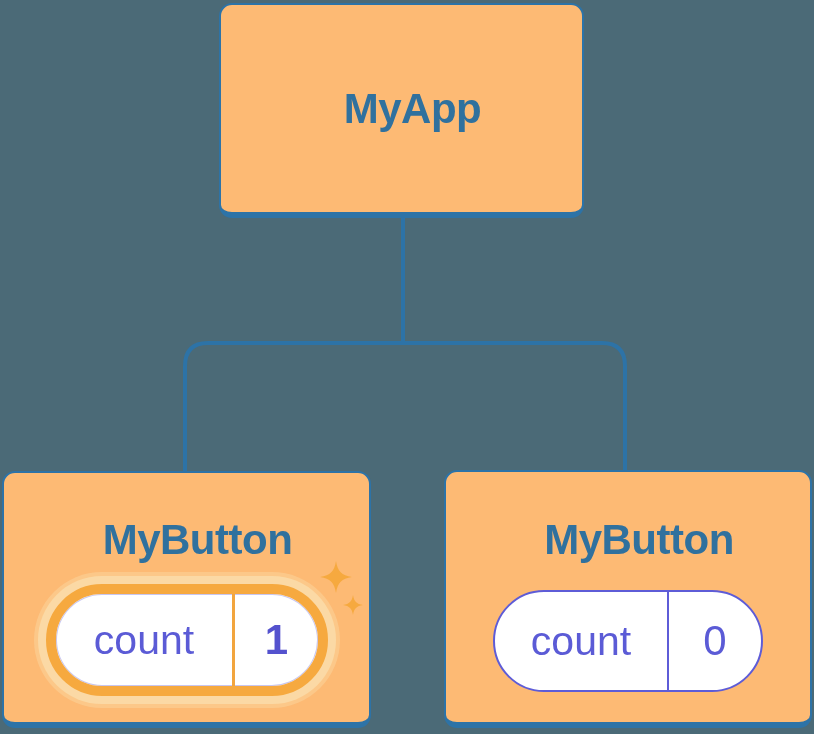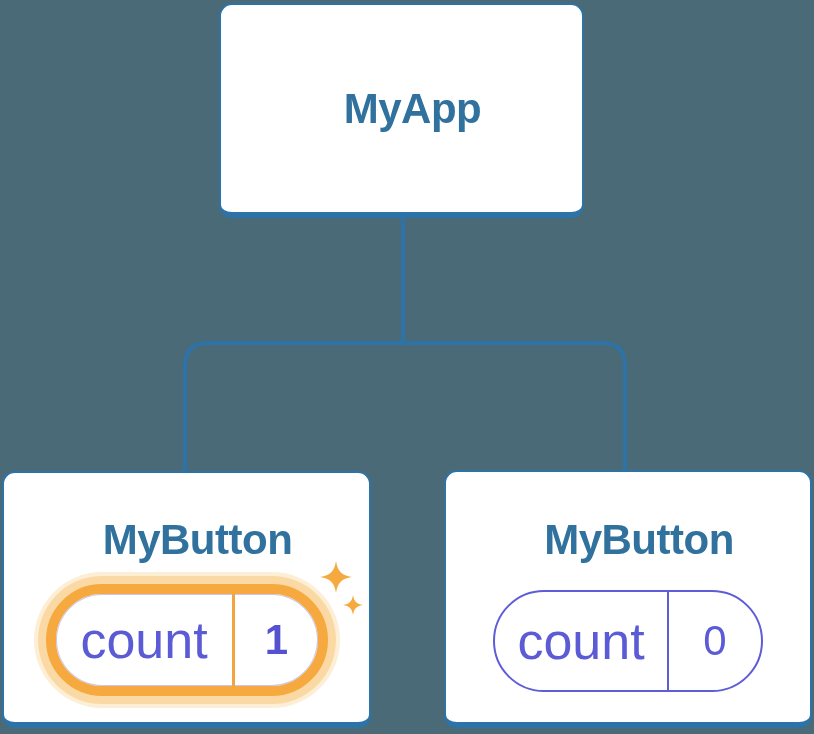--- a/index.html
+++ b/index.html
@@ -9,21 +9,21 @@
     width:814px;height:734px;
     background:#4B6A77;
     overflow:hidden;
   }
   svg.connectors{
     position:absolute;left:0;top:0;width:814px;height:734px;
     display:block;
   }
   .card{
     position:absolute;
-    background:#ffffff;
+    background:#fdba74;
     border:2px solid #2D73A7;
     border-bottom-width:6px;
     border-radius:13px;
     box-sizing:border-box;
     padding-left:22px;
   }
   .card-root{
     left:219px;top:3px;width:365px;height:215px;
     display:flex;align-items:center;justify-content:center;
   }
@@ -61,21 +61,21 @@
   .pill-normal{
     left:47px; top:118px;
     width:270px; height:102px;
     border:2px solid #5E5CD7;
     border-radius:51px;
   }
   .pill-cell{
     display:flex;align-items:center;justify-content:center;
     color:#5B5BD6;
   }
-  .pill-label{ font-size:52px; font-weight:400; }
+  .pill-label{ font-size:41px; font-weight:400; }
   .pill-highlight .pill-label{ width:176px; }
   .pill-normal .pill-label{ width:172px; }
   .pill-value{ flex:1; font-size:42px; }
   .pill-value.bold{ font-weight:700; color:#5452CE; }
   .pill-value.regular{ font-weight:400; }
   .pill-divider{ width:2px; background:#5E5CD7; }
   .pill-divider.orange{ width:3px; background:#F2A53E; }
 
   svg.sparkles{
     position:absolute; left:312px; top:550px;

